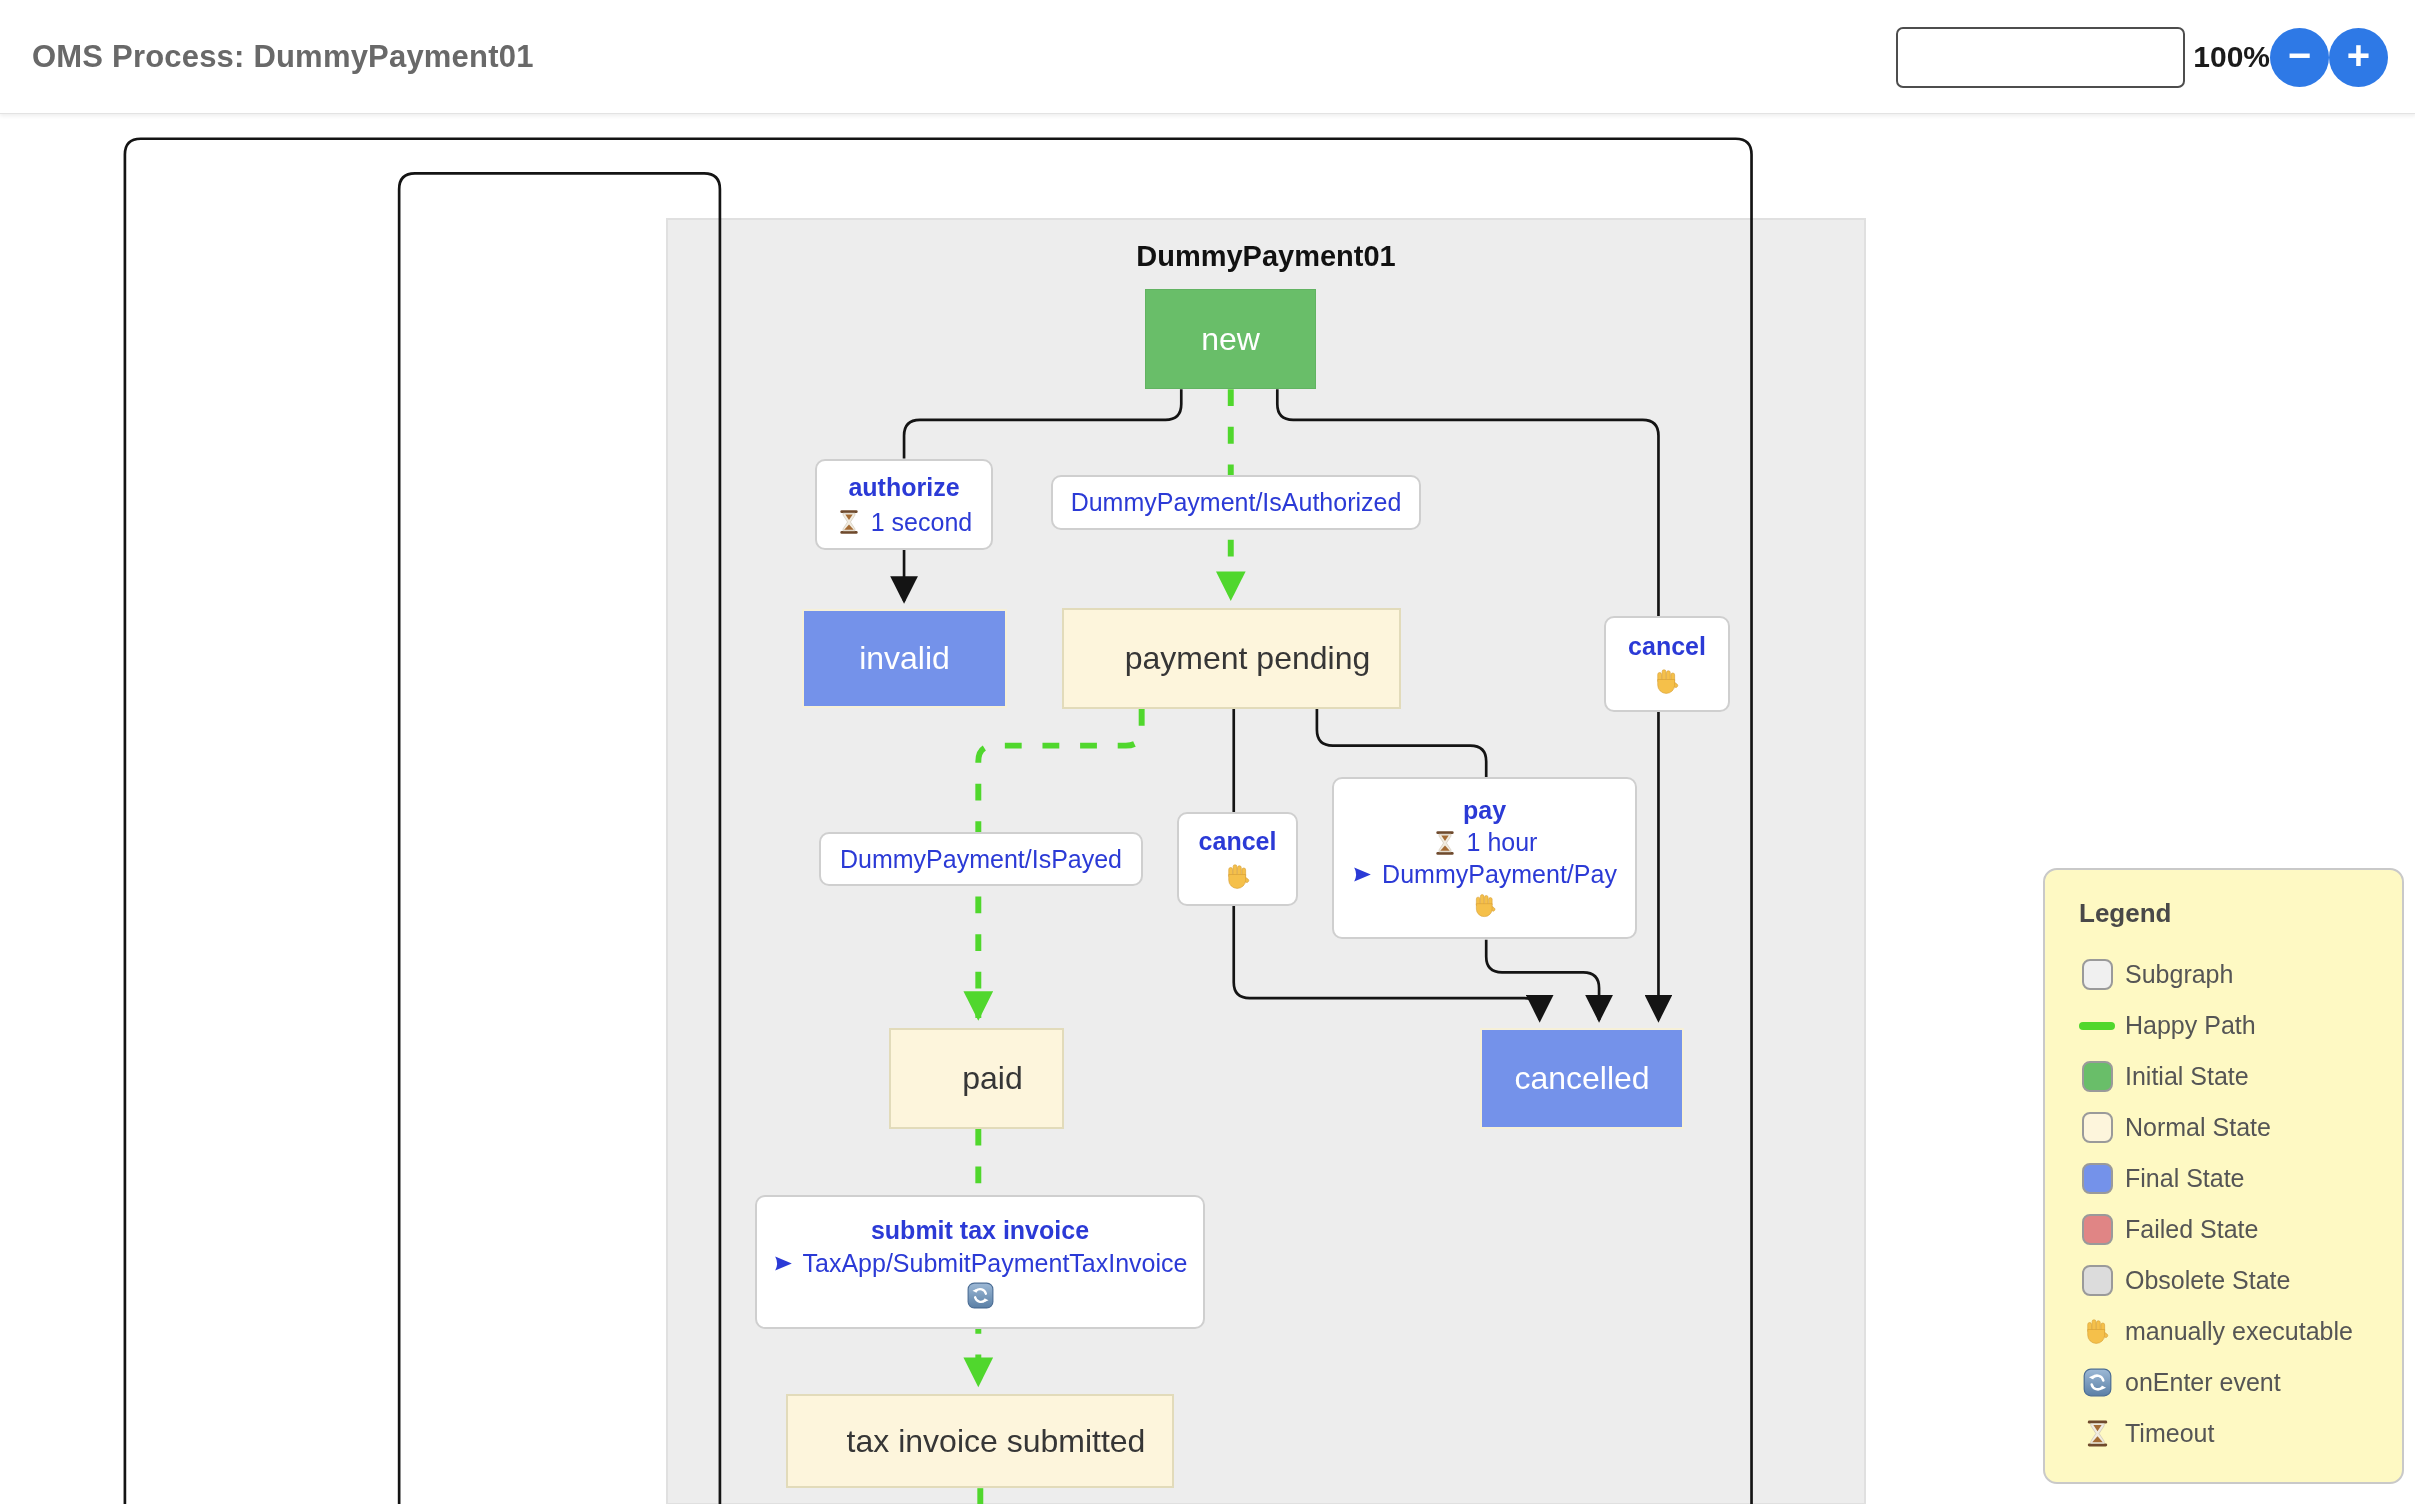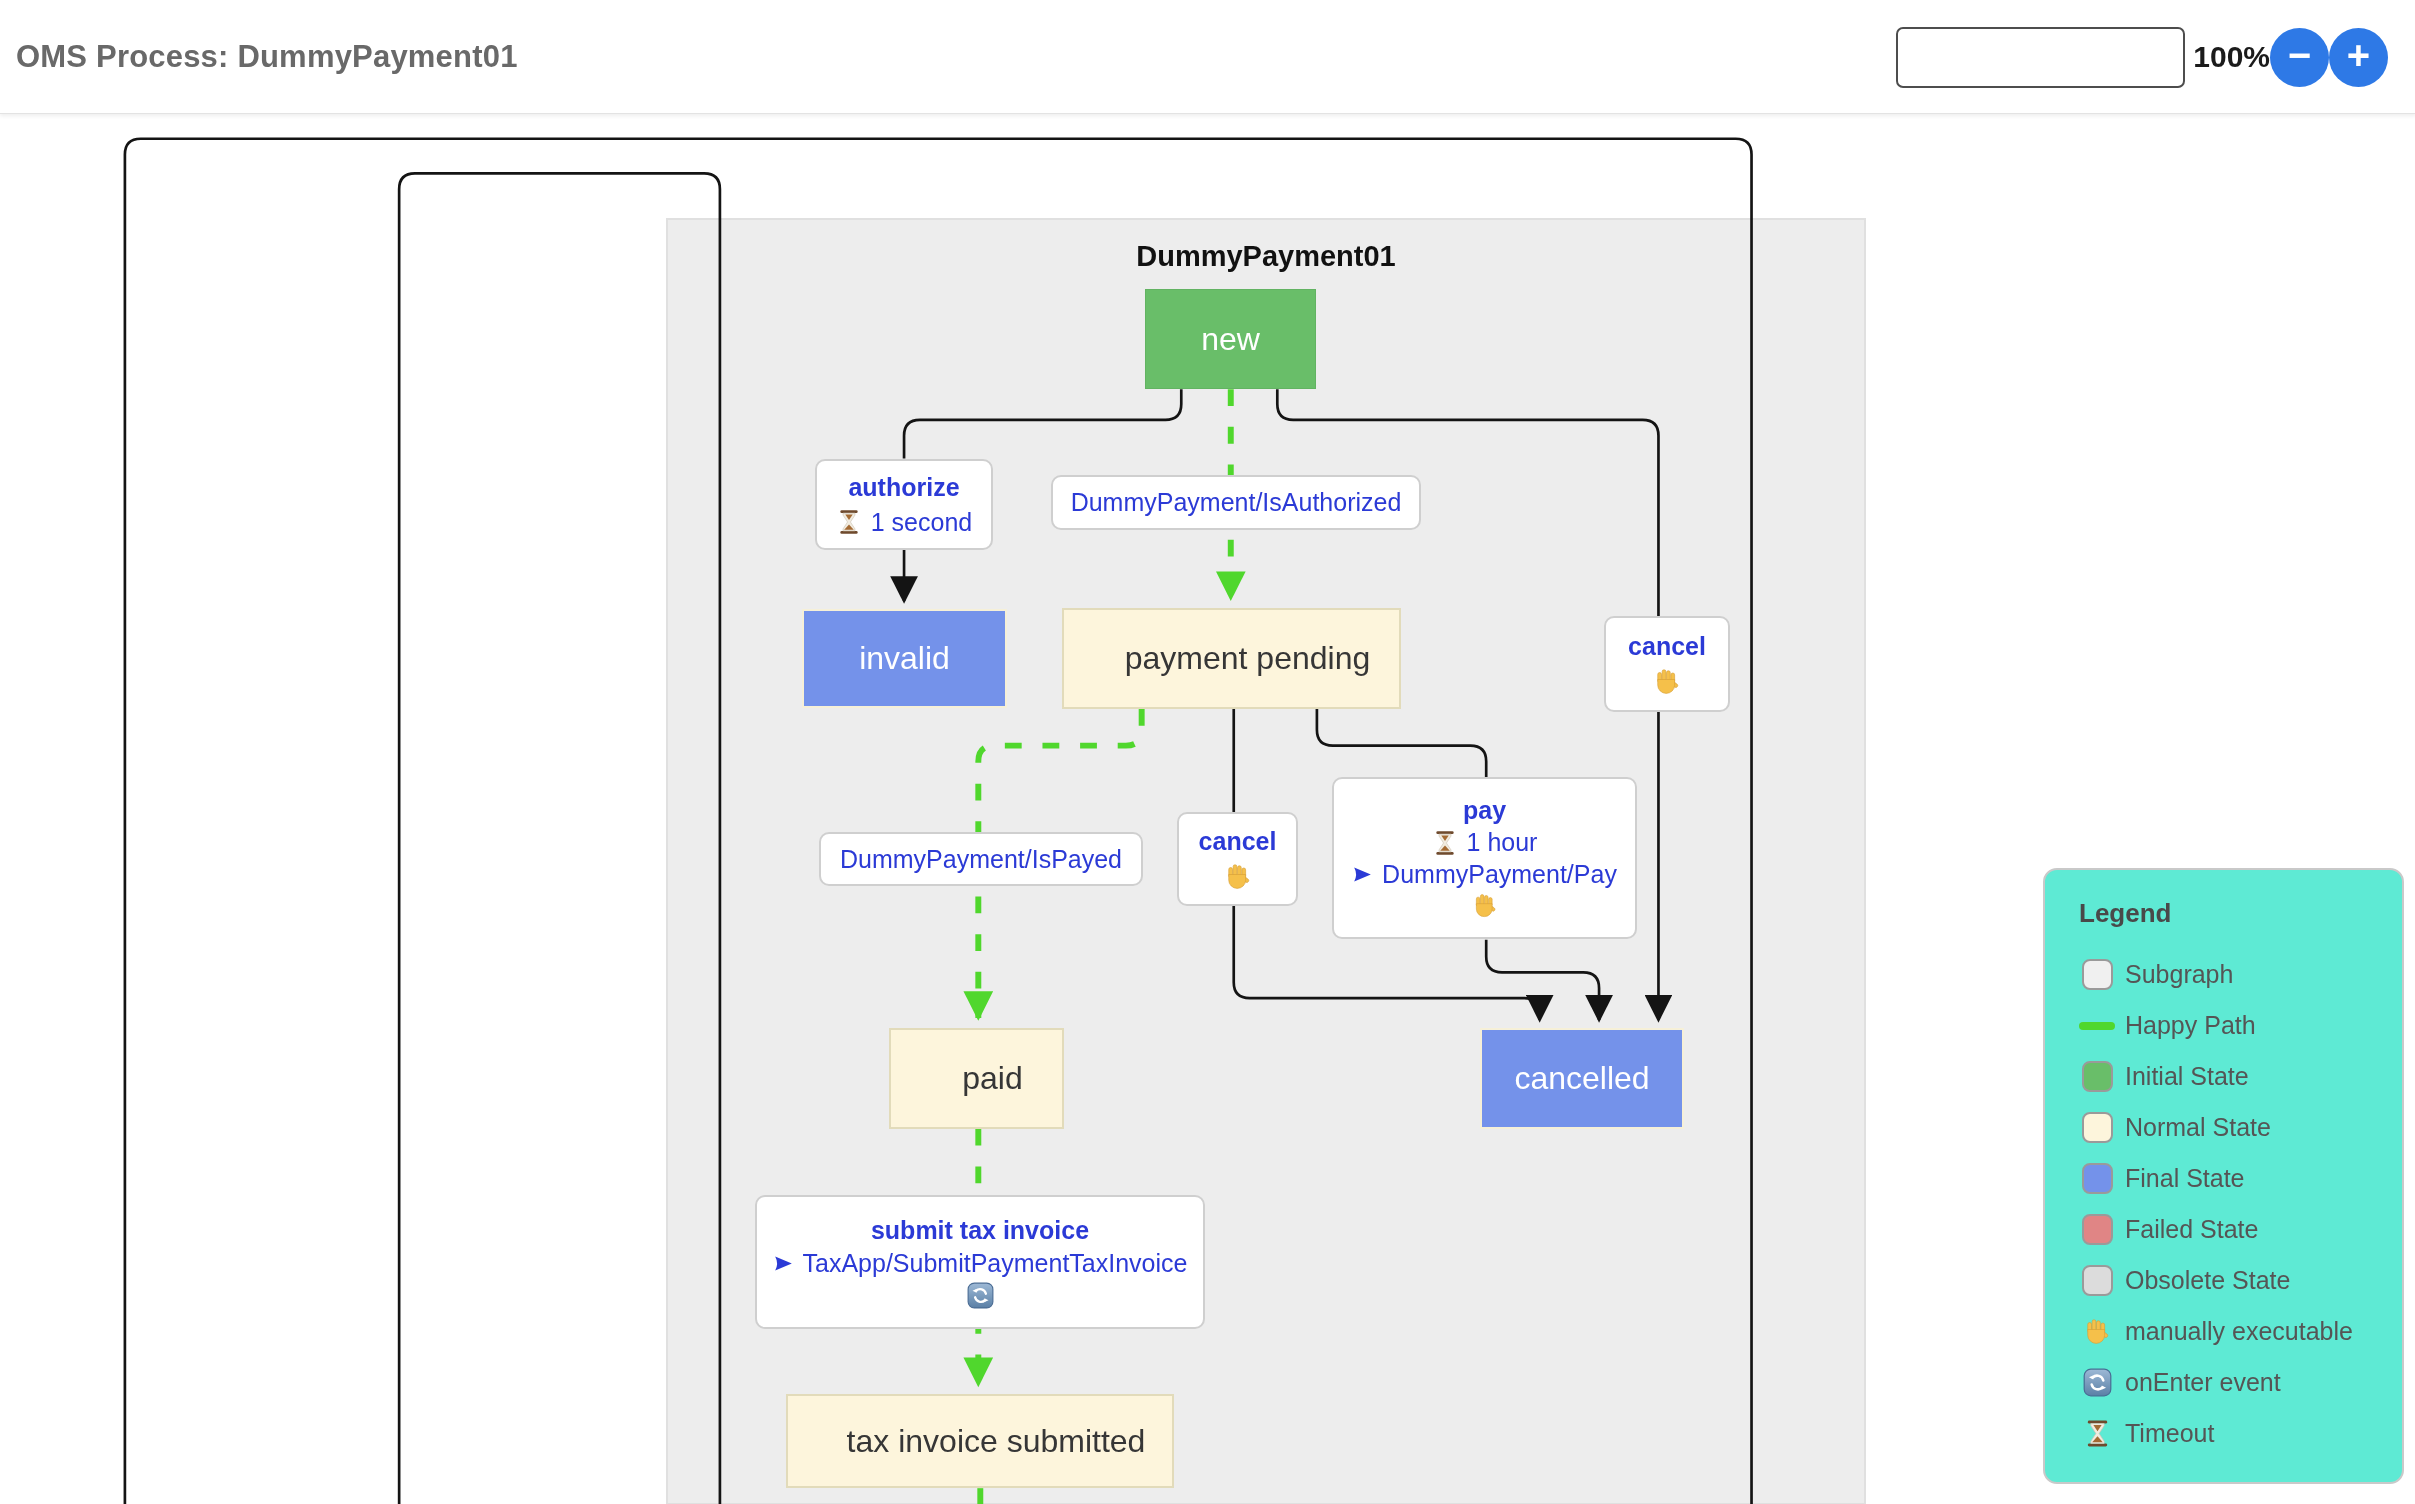--- a/index.html
+++ b/index.html
@@ -4,21 +4,21 @@
 <style>
   * { box-sizing: border-box; margin: 0; padding: 0; }
   html,body { background:#fff; }
   body { font-family: "Liberation Sans", "DejaVu Sans", sans-serif; }
   .app { position:relative; width:2416px; height:1505px; overflow:hidden; background:#fff; }
 
   
   .header { position:absolute; top:0; left:0; width:2416px; height:114px; background:#fff;
             border-bottom:1px solid #e3e3e3; box-shadow:0 2px 4px rgba(0,0,0,.07);
             display:flex; align-items:center; z-index:50; }
-  .title { margin-left:16px; font-size:31px; font-weight:700; color:#696969; letter-spacing:0.2px; }
+  .title { margin-left:32px; font-size:31px; font-weight:700; color:#696969; letter-spacing:0.2px; }
   .header-right { position:absolute; right:28px; top:0; height:114px; display:flex; align-items:center; }
   .zoom-input { width:289px; height:61px; border:2px solid #4d4d4d; border-radius:7px; font-size:26px; padding:0 14px; outline:none; }
   .zoom-pct { font-size:30px; font-weight:700; color:#1b1b1b; margin-left:8px; }
   .roundbtn { width:59px; height:59px; border-radius:50%; border:none; background:#2e79e6; color:#fff;
               font-size:40px; font-weight:700; line-height:55px; text-align:center; cursor:pointer;
               display:flex; align-items:center; justify-content:center; padding-bottom:4px; }
 
   
   .canvas { position:absolute; top:114px; left:0; width:2416px; height:1391px; background:#fff; }
   .subgraph { position:absolute; left:666px; top:104px; width:1200px; height:1287px;
@@ -31,21 +31,21 @@
   .state-initial { background:#69be69; color:#fff; border:1px solid #62b362; }
   .state-normal  { background:#fdf5dc; color:#363636; border:2px solid #e2dbba;padding-left:32px; }
   .state-final   { background:#7492ea; color:#fff; border:2px solid #f6f0d8; }
   .labelbox { background:#fff; border:2px solid #cfcfcf; border-radius:10px; z-index:3;
               display:flex; flex-direction:column; align-items:center; justify-content:center; gap:6px; }
   .t-name { color:#2b3ad6; font-weight:700; font-size:25px; }
   .t-row  { display:flex; align-items:center; gap:9px; color:#2b3ad6; font-size:25px; }
   .ic { display:inline-block; vertical-align:middle; }
 
   
-  .legend { position:absolute; left:2043px; top:754px; width:361px; height:616px; background:#5eead4;
+  .legend { position:absolute; left:2043px; top:754px; width:361px; height:616px; background:#fef9c3;
             border:2px solid #c9c9c9; border-radius:14px; z-index:4; padding:28px 0 0 34px; }
   .legend-title { font-size:26px; font-weight:700; color:#494949; margin-bottom:20px; }
   .legend-item { display:flex; align-items:center; height:51px; gap:10px; }
   .lg-icon { width:36px; display:flex; align-items:center; justify-content:center; flex:0 0 36px; }
   .swatch { width:31px; height:31px; border-radius:8px; border:2px solid #9a9a9a; }
   .sw-subgraph { background:#f0f0f0; }
   .sw-initial  { background:#69be69; }
   .sw-normal   { background:#fdf5dc; }
   .sw-final    { background:#7492ea; }
   .sw-failed   { background:#e08585; }

